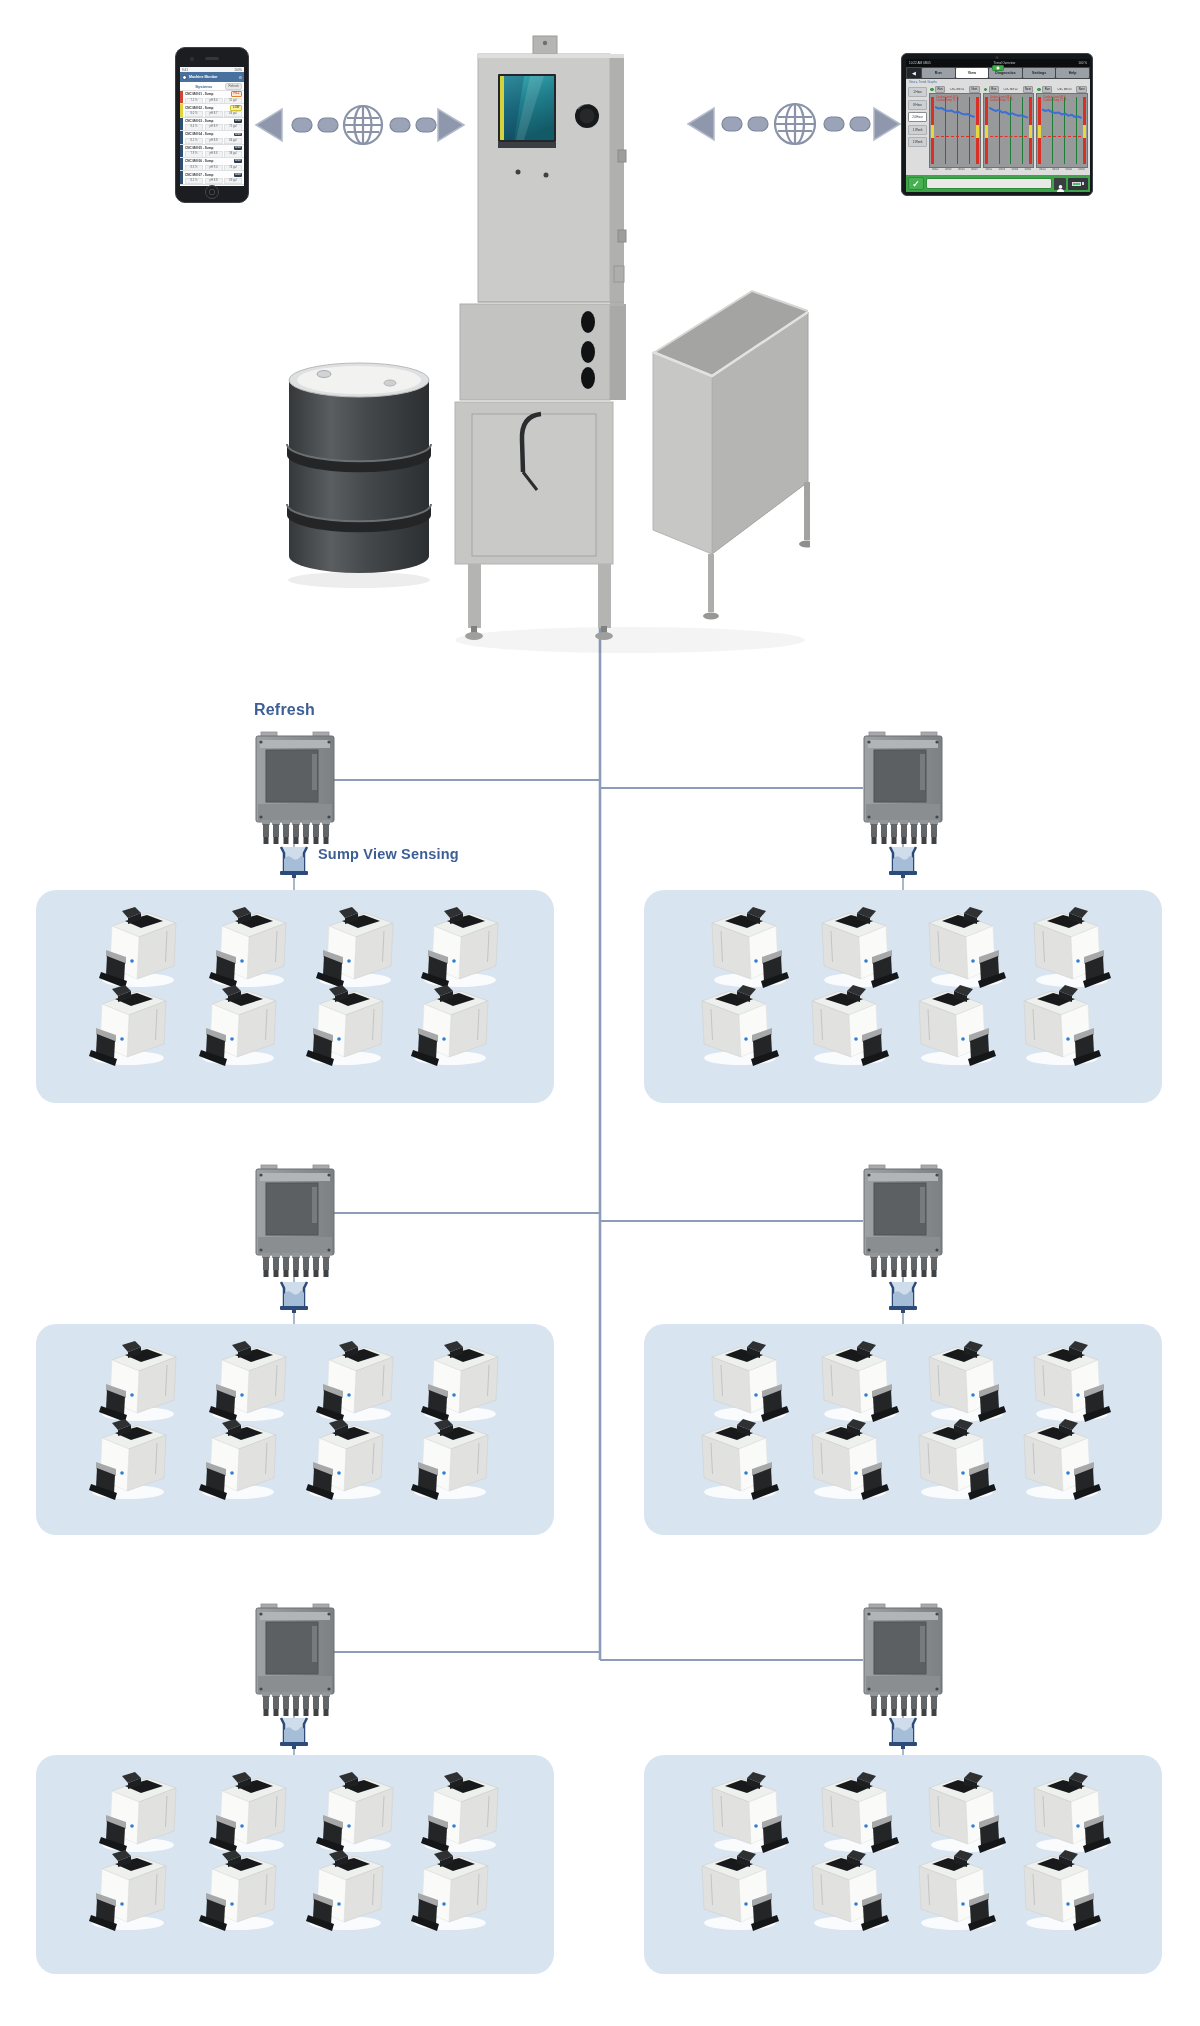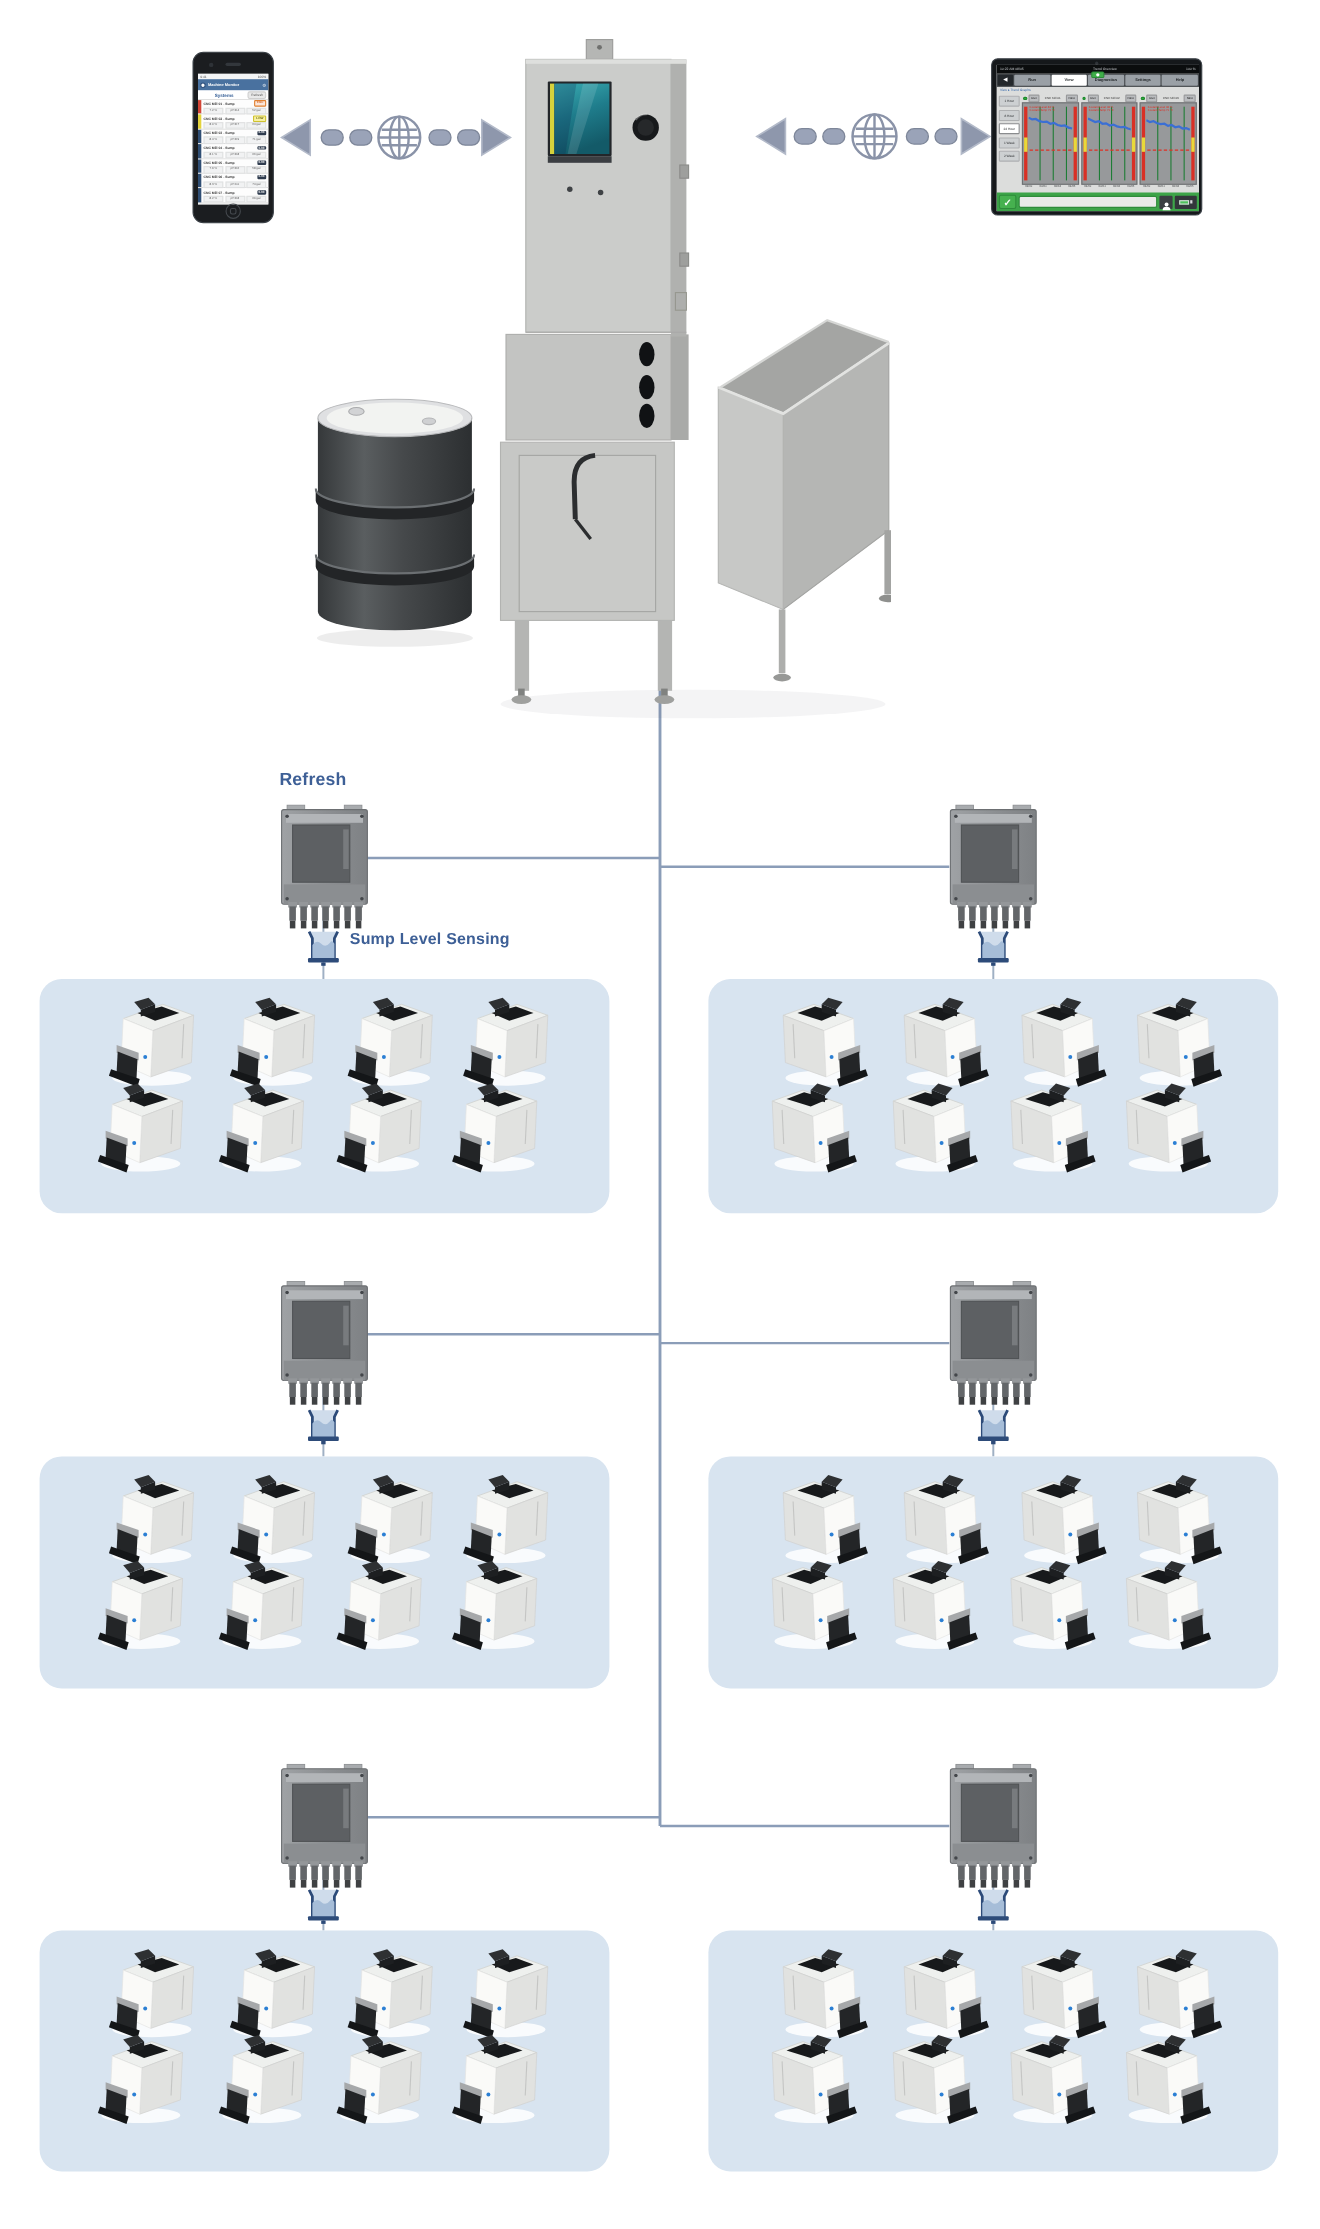--- a/index.html
+++ b/index.html
@@ -581,21 +581,21 @@
         </div>
         <div class="t-batt">
             <i></i>
             <u></u>
           </div>
       </div>
     </div>
   </div>
 
   <div id="manifold-label" class="diagram-label">Refresh</div>
-  <div id="sump-label" class="diagram-label">Sump Level Sensing</div>
+  <div id="sump-label" class="diagram-label">Sump View Sensing</div>
 
   <svg class="manifold" style="left:253px;top:730px">
       <use href="#manifold-sym"></use>
     </svg>
   <svg class="manifold" style="left:861px;top:730px">
       <use href="#manifold-sym"></use>
     </svg>
   <svg class="manifold" style="left:253px;top:1163px">
       <use href="#manifold-sym"></use>
     </svg>

